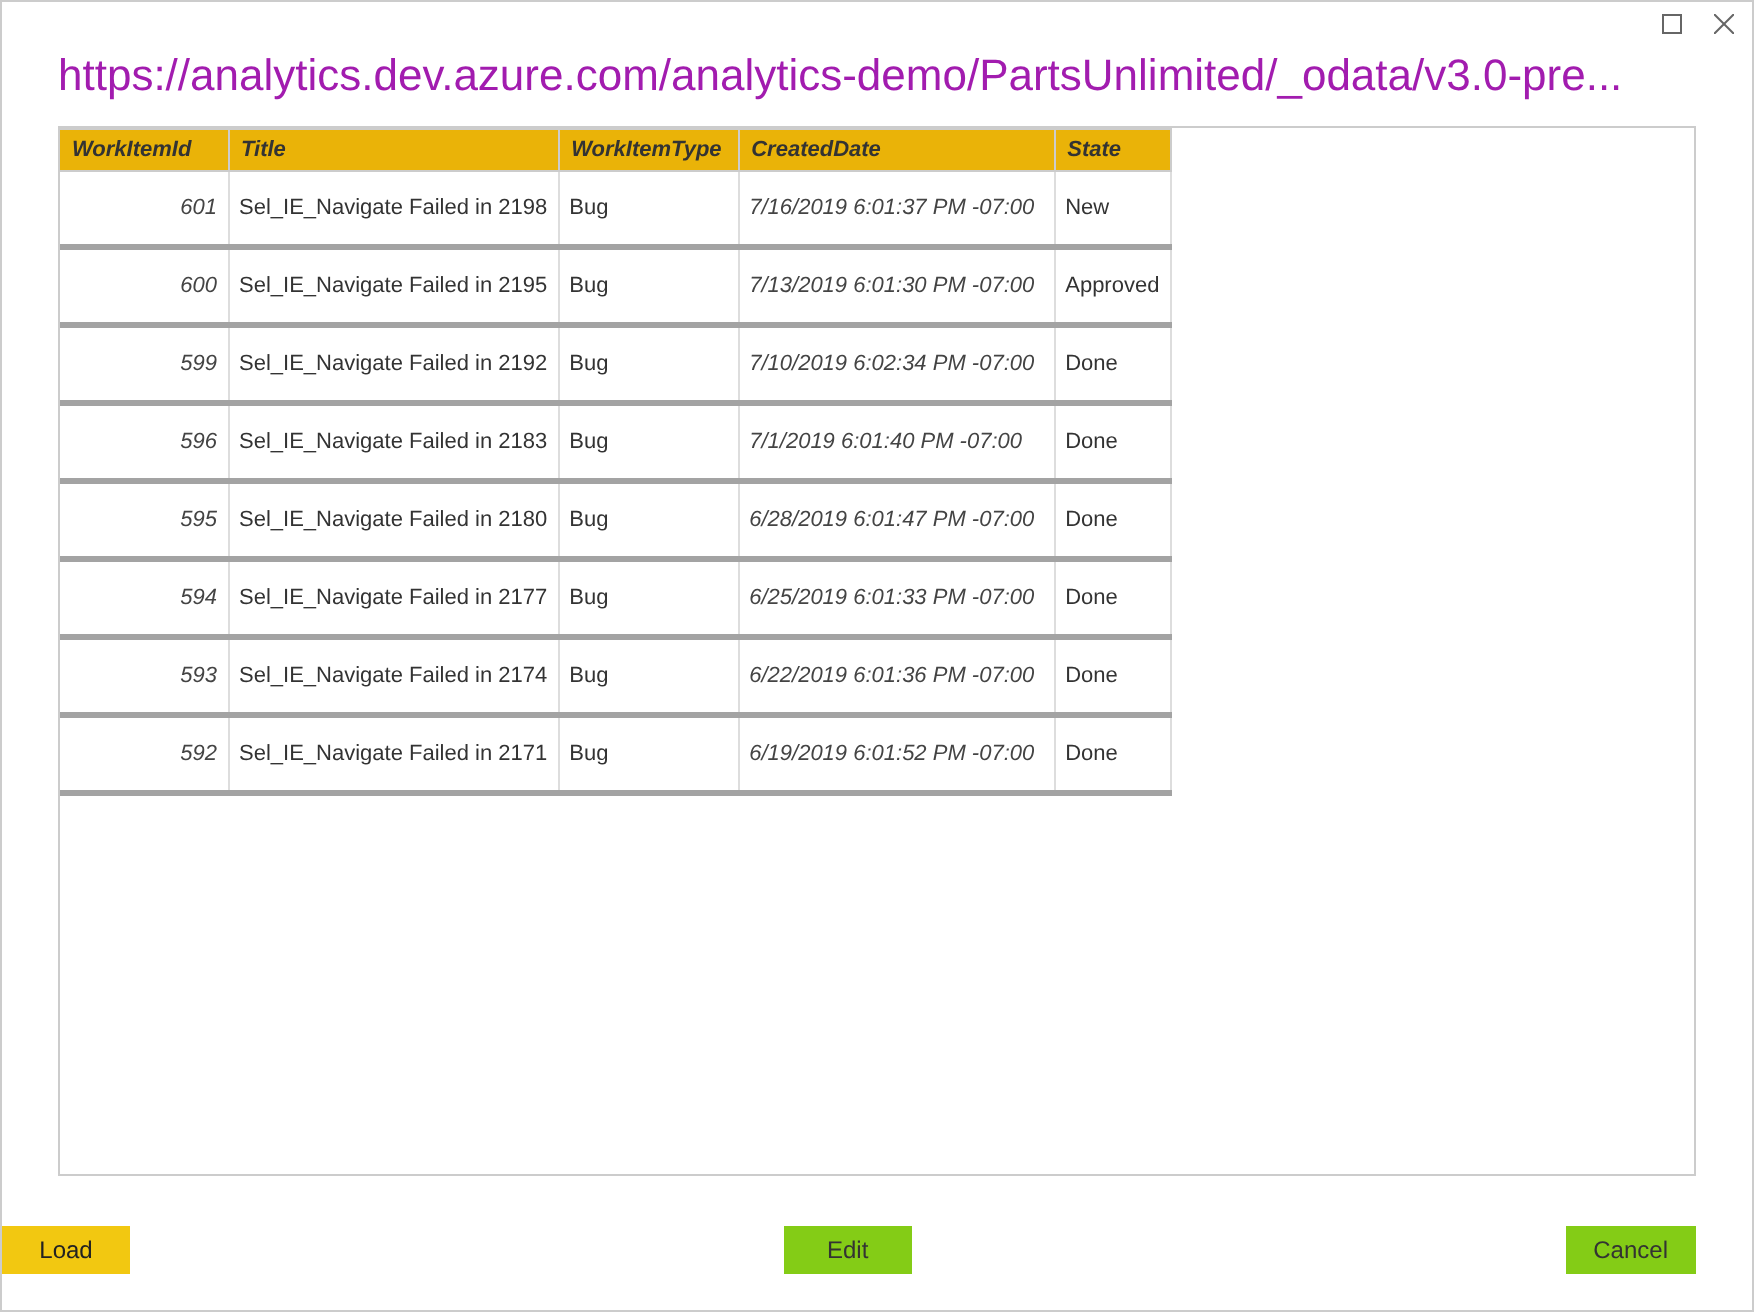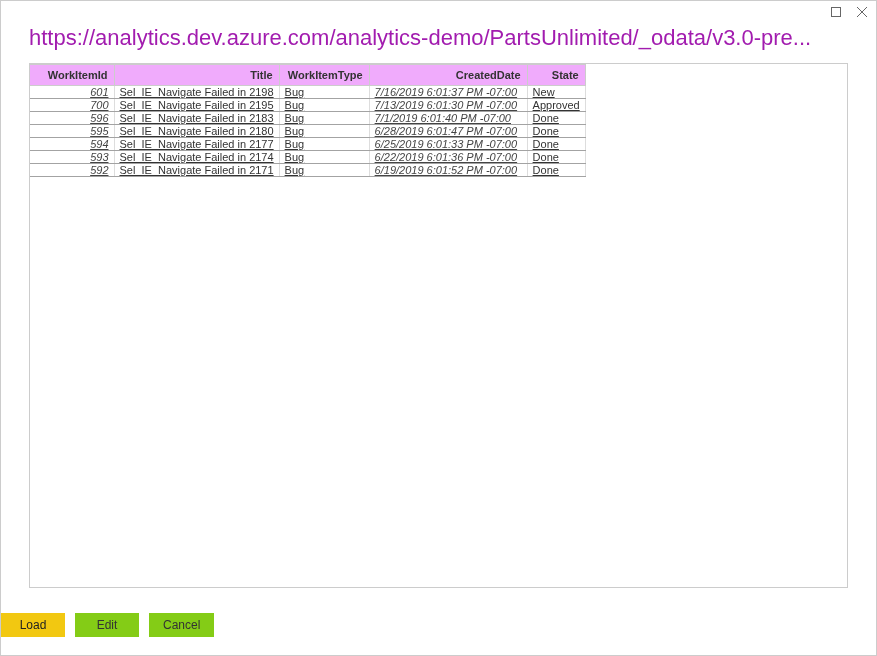--- a/index.html
+++ b/index.html
@@ -49,36 +49,36 @@
       margin: 0 28px;
       height: 525px;
       overflow: hidden;
       background: #fff;
     }
     table {
       border-collapse: collapse;
       font-size: 11px;
     }
     th {
-      background: #f0abfc;
+      background: #eab308;
       font-weight: 600;
       color: #333;
       border: 1px solid #ccc;
       padding: 4px 6px;
-      text-align: right;
+      text-align: left;
+      font-style: italic;
     }
     th:first-child {
       border-left: none;
     }
     td {
       border-right: 1px solid #ddd;
-      border-bottom: 1px solid #a3a3a3;
-      padding: 0 5px;
+      border-bottom: 3px solid #a3a3a3;
+      padding: 12px 5px;
       white-space: nowrap;
-      text-decoration: underline;
     }
     td.num {
       text-align: right;
       font-style: italic;
       color: #444;
     }
     td.date {
       font-style: italic;
       color: #444;
     }
@@ -90,21 +90,21 @@
     .col-title { width: 160px; }
     .col-type { width: 90px; }
     .col-date { width: 158px; }
     .col-state { width: 55px; }
     .footer {
       position: absolute;
       bottom: 0;
       left: 0;
       right: 0;
       display: flex;
-      justify-content: flex-start;
+      justify-content: space-between;
       align-items: center;
       padding: 14px 28px 18px 0;
       gap: 10px;
     }
     .btn {
       min-width: 64px;
       padding: 5px 14px;
       font-size: 12px;
       border: none;
       cursor: pointer;
@@ -149,25 +149,32 @@
     </thead>
     <tbody id="table-body">
     <tr>
           <td class="num col-id">601</td>
           <td class="text col-title">Sel_IE_Navigate Failed in 2198</td>
           <td class="text col-type">Bug</td>
           <td class="date col-date">7/16/2019 6:01:37 PM -07:00</td>
           <td class="text col-state">New</td>
         </tr>
         <tr>
-          <td class="num col-id">700</td>
+          <td class="num col-id">600</td>
           <td class="text col-title">Sel_IE_Navigate Failed in 2195</td>
           <td class="text col-type">Bug</td>
           <td class="date col-date">7/13/2019 6:01:30 PM -07:00</td>
           <td class="text col-state">Approved</td>
+        </tr>
+        <tr>
+          <td class="num col-id">599</td>
+          <td class="text col-title">Sel_IE_Navigate Failed in 2192</td>
+          <td class="text col-type">Bug</td>
+          <td class="date col-date">7/10/2019 6:02:34 PM -07:00</td>
+          <td class="text col-state">Done</td>
         </tr>
         <tr>
           <td class="num col-id">596</td>
           <td class="text col-title">Sel_IE_Navigate Failed in 2183</td>
           <td class="text col-type">Bug</td>
           <td class="date col-date">7/1/2019 6:01:40 PM -07:00</td>
           <td class="text col-state">Done</td>
         </tr>
         <tr>
           <td class="num col-id">595</td>

